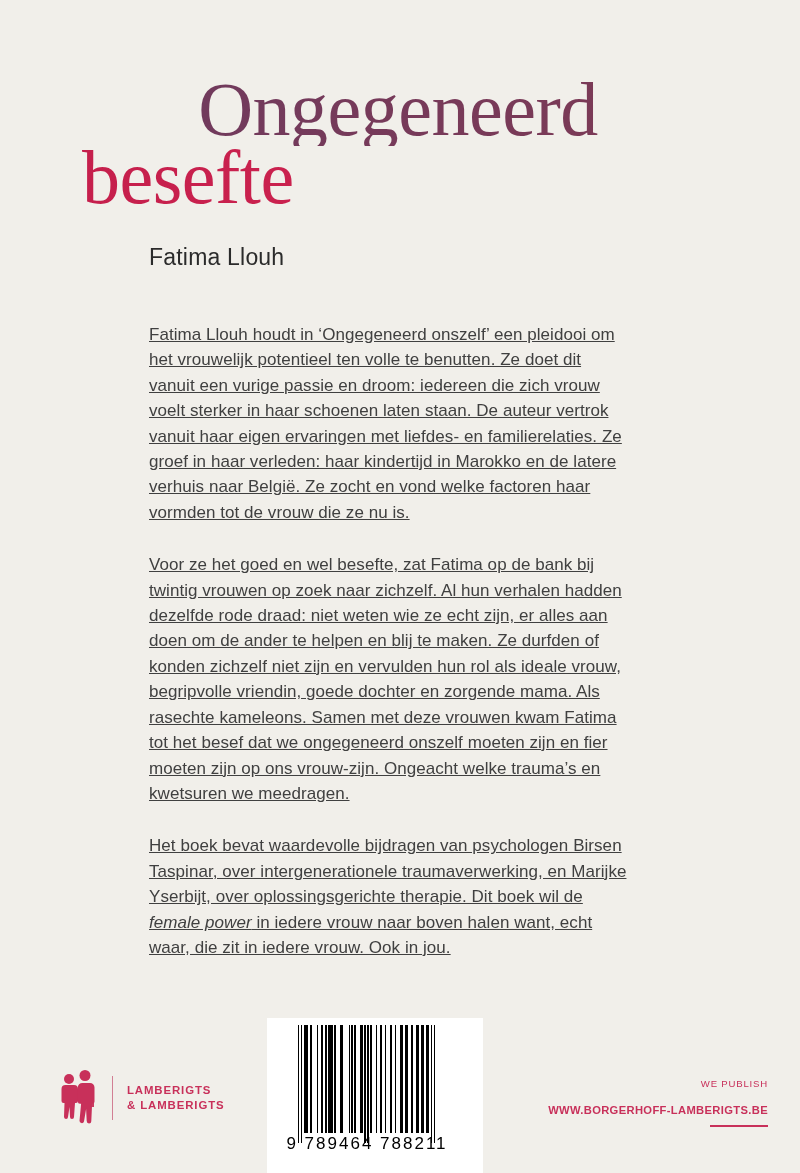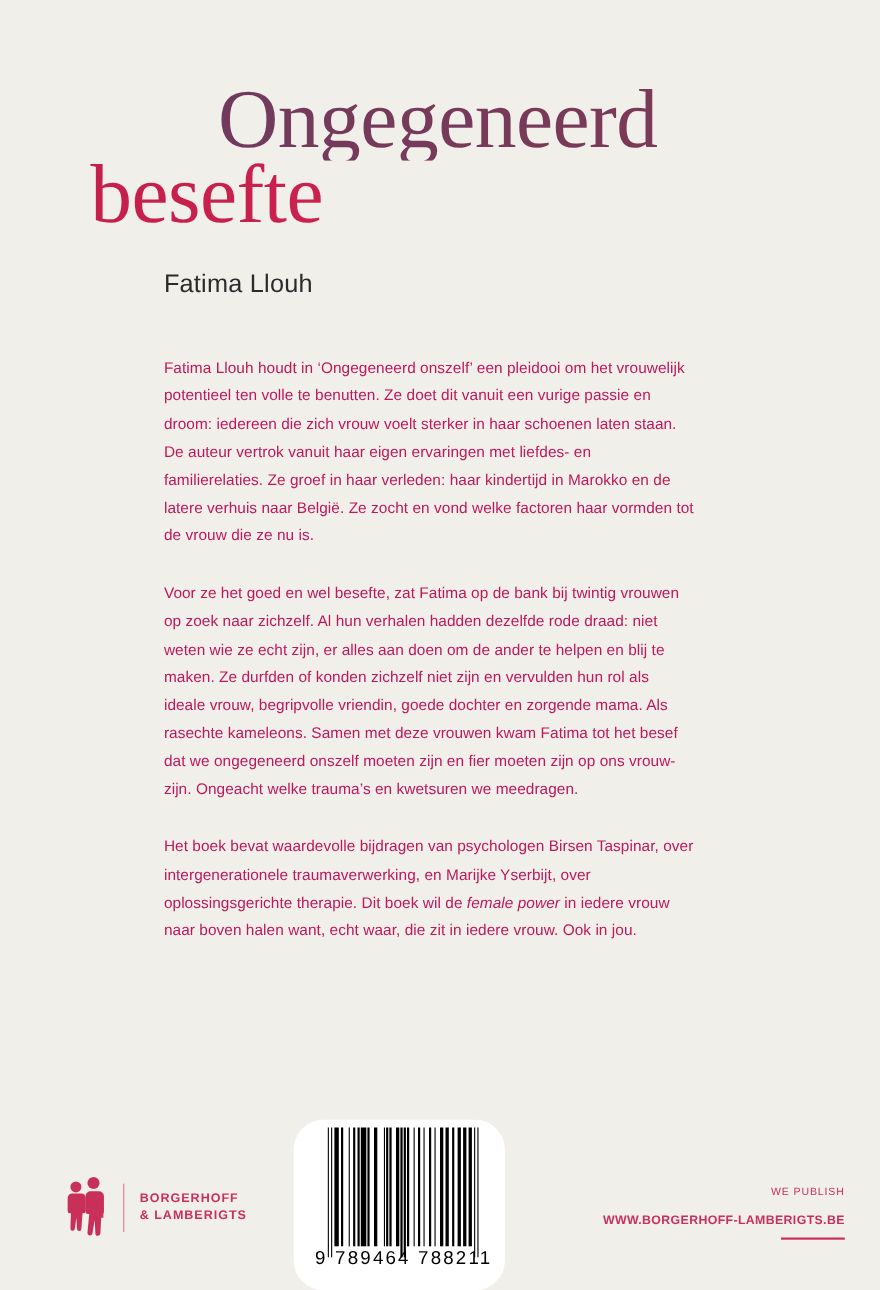--- a/index.html
+++ b/index.html
@@ -67,39 +67,39 @@
 
   
   .body-copy {
     position: absolute;
     left: 149px;
     top: 322px;
     width: 482px;
   }
   .body-copy p {
     margin: 0 0 27px 0;
-    font-size: 14px;
+    font-size: 17px;
     line-height: 25.4px;
-    color: #be185d;
+    color: #404040;
     letter-spacing: 0.05px;
+    text-decoration: underline;
   }
   .body-copy p:last-child { margin-bottom: 0; }
   .body-copy em {
     font-style: italic;
   }
 
   
   .barcode-panel {
     position: absolute;
     left: 267px;
     top: 1018px;
-    width: 192px;
+    width: 216px;
     height: 155px;
     background: #ffffff;
-    border-radius: 27px;
   }
   .barcode-bars {
     position: absolute;
     left: 31px;
     top: 7px;
     height: 108px;
     display: flex;
     align-items: flex-start;
   }
   .barcode-bars i {
@@ -270,21 +270,21 @@
         <path d="M8 15 h10 a4 4 0 0 1 4 4 v12 a2 2 0 0 1 -2 2 h-1 l-1 14 a2 2 0 0 1 -4 0 l-0.5 -10 l-1.5 10 a2 2 0 0 1 -4 -0.2 l0.5 -13.8 h-1 a2 2 0 0 1 -2 -2 v-12 a4 4 0 0 1 4 -4 z"></path>
 
         <circle cx="29" cy="5.5" r="5.5"></circle>
         <path d="M23 13 h11 a4.5 4.5 0 0 1 4.5 4.5 v14 a2.2 2.2 0 0 1 -2.4 2.2 l-0.8 17.5 a2.3 2.3 0 0 1 -4.6 -0.1 l-0.6 -12 l-2.1 12.4 a2.3 2.3 0 0 1 -4.5 -0.7 l1.6 -17.1 h-1.1 a2.2 2.2 0 0 1 -2.2 -2.2 v-14 a4.5 4.5 0 0 1 4.5 -4.5 z"></path>
 
         <path d="M34 28 h4 v9 h-4 z" opacity="0.95"></path>
       </g>
     </svg>
     <div class="pub-divider"></div>
     <div class="pub-name">
-      <div>BORGERHOFF</div>
+      <div>LAMBERIGTS</div>
       <div>&amp; LAMBERIGTS</div>
     </div>
   </div>
 
   <div class="publish-block">
     <div class="publish-kicker">WE PUBLISH</div>
     <div class="publish-url">WWW.BORGERHOFF-LAMBERIGTS.BE</div>
     <div class="publish-rule"></div>
   </div>
 

